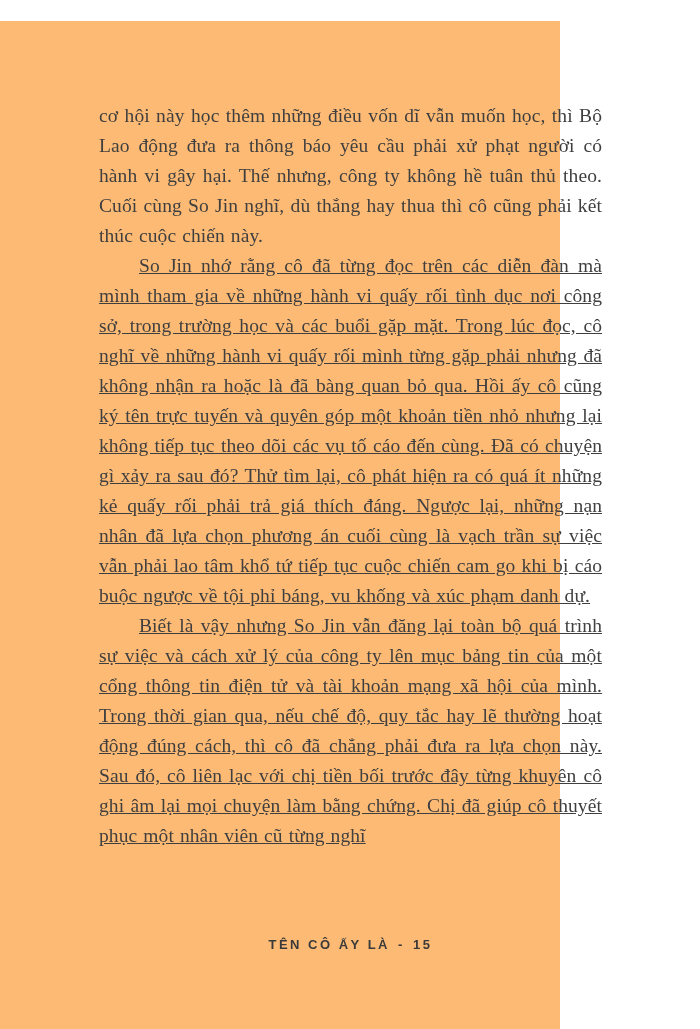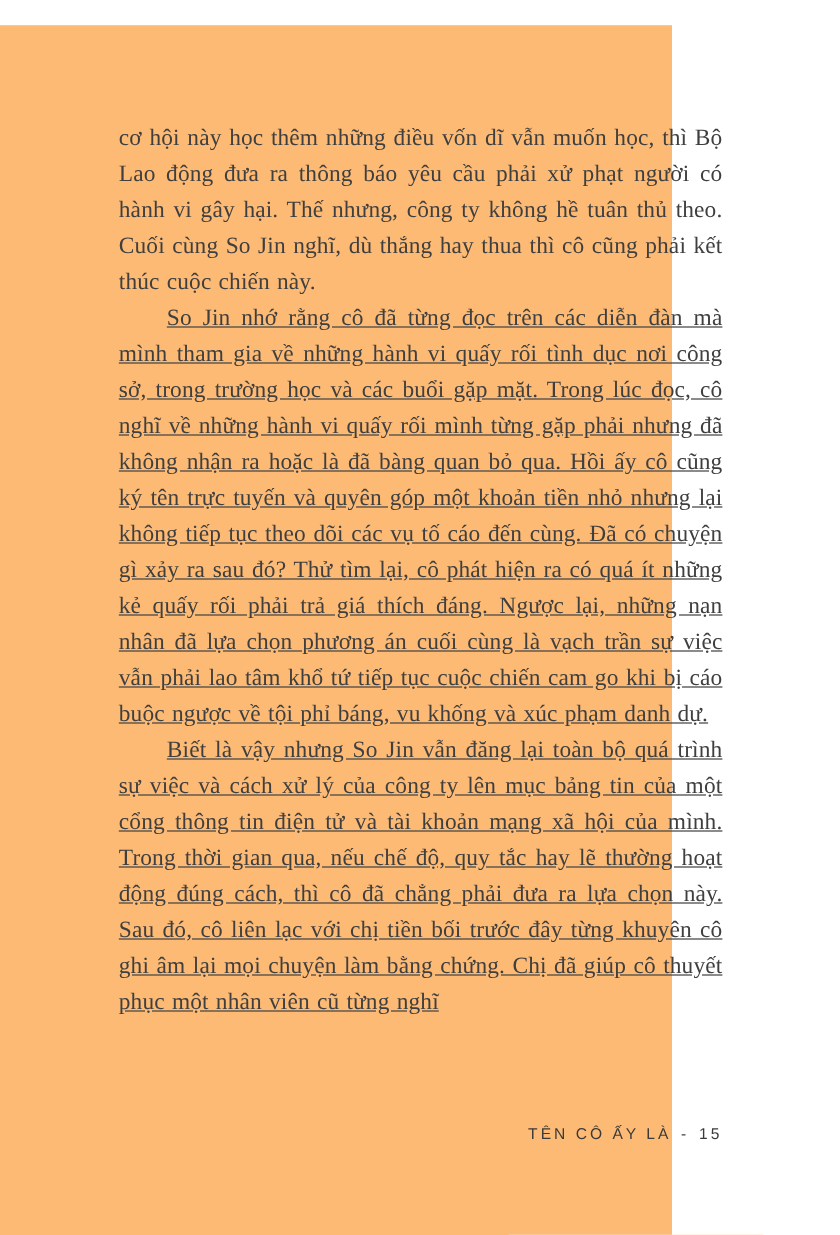--- a/index.html
+++ b/index.html
@@ -38,23 +38,23 @@
   }
   .para.indent {
     text-indent: 40px;
     text-decoration: underline;
   }
   .footer {
     position: absolute;
     left: 99px;
     top: 916px;
     width: 503px;
-    text-align: right;
+    text-align: center;
     font-family: "Liberation Sans", "DejaVu Sans", sans-serif;
-    font-weight: normal;
+    font-weight: bold;
     font-size: 13px;
     letter-spacing: 2.5px;
     color: #3a3a3a;
     white-space: nowrap;
   }
   .footer span {
     display: inline;
   }
   .footer .sep {
     padding: 0 2px;

